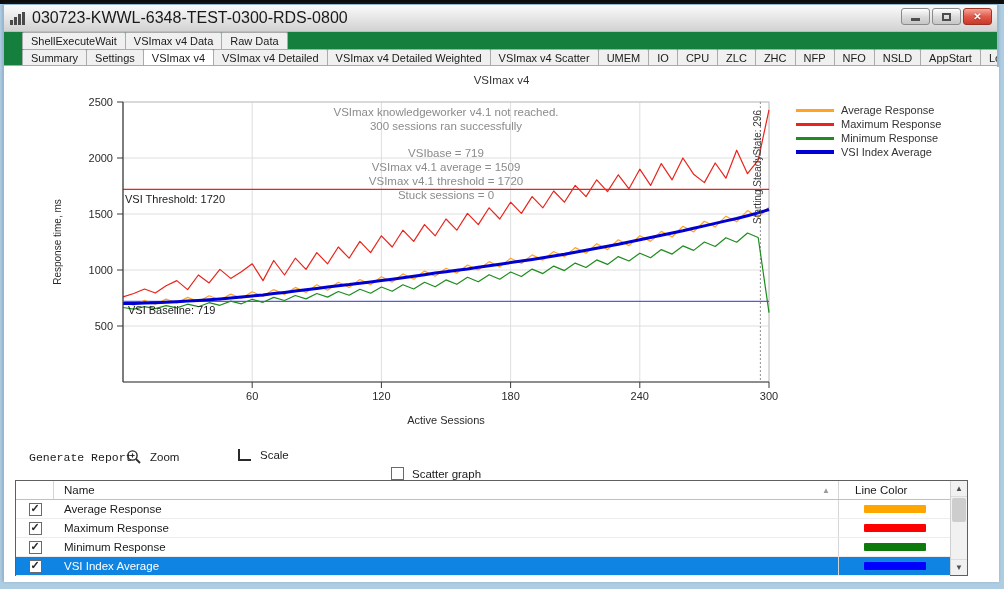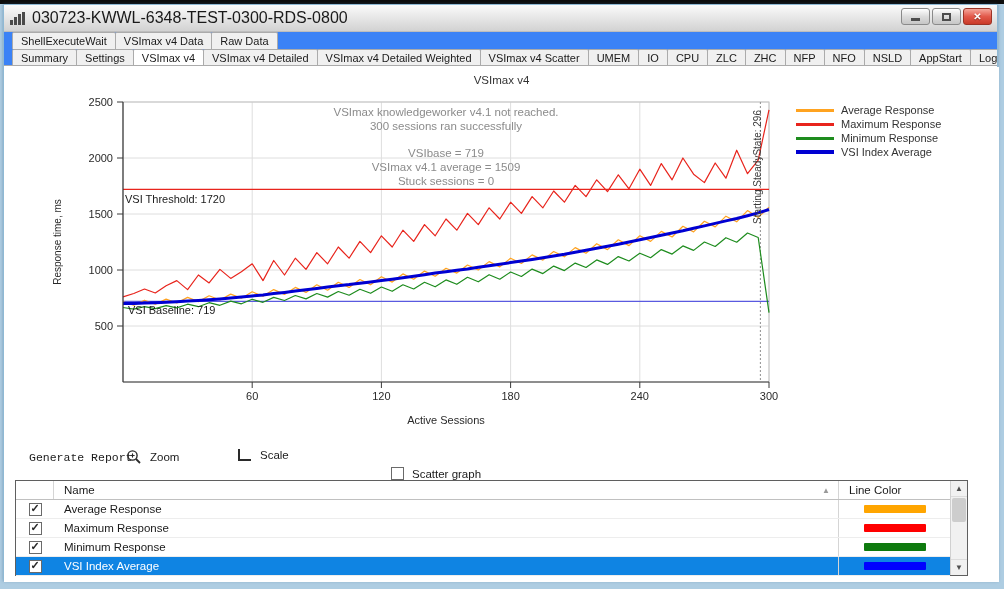--- a/index.html
+++ b/index.html
@@ -19,21 +19,21 @@
   .title-text { font-size:16px; color:#1a1a1a; }
   .winbtns { position:absolute; right:5px; top:3px; display:flex; gap:2px; }
   .wbtn { width:29px; height:17px; border:1px solid #8a8a8a; border-radius:3px;
     background:linear-gradient(#ffffff,#dcdcdc 50%,#c6c6c6); display:flex; align-items:center; justify-content:center;
     font-size:10px; color:#333; cursor:default; }
   .wbtn .bar { width:9px; height:3px; background:#4d4d4d; margin-top:6px; }
   .wbtn .box { width:9px; height:8px; border:2px solid #4d4d4d; }
   .wbtn.close { background:linear-gradient(#f5a79b,#e2594a 50%,#c93a28); border-color:#9c3325; color:#fff; font-weight:bold; text-shadow:0 1px 1px #802a1c; }
 
   
-  .tabrow { position:absolute; left:0; width:100%; height:17px; background:#3b82f6; white-space:nowrap; overflow:hidden; padding-left:8px; }
+  .tabrow { position:absolute; left:0; width:100%; height:17px; background:#15803d; white-space:nowrap; overflow:hidden; padding-left:18px; }
   .tabrow1 { top:27px; }
   .tabrow2 { top:44px; border-bottom:1px solid #ababab; }
   .tab { display:inline-block; height:17px; line-height:16px; padding:0 8px; font-size:11px; color:#1a1a1a;
     border:1px solid #ababab; border-bottom:none; border-radius:2px 2px 0 0; background:#f0f0f0; margin-right:-1px; vertical-align:top; }
   .tab.selected { background:#fff; position:relative; z-index:2; height:18px; font-weight:normal; }
 
   
   .content { position:absolute; left:0; top:62px; width:995px; height:515px; background:#fff; }
   .chart-title { position:absolute; left:0; top:7px; width:995px; text-align:center; font-size:11.5px; color:#333; }
   svg.chart { position:absolute; left:0; top:0; width:995px; height:370px; }
@@ -63,21 +63,21 @@
   .stable { position:absolute; left:11px; top:413px; width:953px; height:96px; border:1px solid #5f5f5f; background:#fff; font-size:11.5px; }
   .t-inner { position:absolute; left:0; top:0; right:17px; bottom:0; }
   .t-header { display:flex; height:19px; border-bottom:1px solid #c0c0c0; background:#fff; align-items:center; }
   .t-row { display:flex; height:19px; align-items:center; border-bottom:1px solid #ededed; background:#fff; }
   .t-row.selected { background:#0f84e3; }
   .t-row.selected .t-name { color:#fff; }
   .col-cb { width:38px; display:flex; justify-content:center; align-items:center; height:100%; }
   .t-header .col-cb { border-right:1px solid #d5d5d5; }
   .col-name { flex:1; padding-left:10px; color:#1a1a1a; display:flex; align-items:center; height:100%; }
   .col-color { width:112px; height:100%; display:flex; align-items:center; justify-content:center; border-left:1px solid #d5d5d5; }
-  .t-header .col-color { justify-content:flex-start; padding-left:10px; color:#1a1a1a; }
+  .t-header .col-color { justify-content:flex-start; padding-left:16px; color:#1a1a1a; }
   .sort-arrow { margin-left:auto; margin-right:8px; font-size:8px; color:#9a9a9a; }
   .swatch { width:62px; height:8px; border-radius:1px; }
   .t-scroll { position:absolute; right:0; top:0; width:17px; bottom:0; background:#f1f1f1; border-left:1px solid #d0d0d0; }
   .s-arrow { position:absolute; left:0; width:16px; height:16px; display:flex; align-items:center; justify-content:center; font-size:8px; color:#505050; background:#f1f1f1; }
   .s-up { top:0; border-bottom:1px solid #dcdcdc; }
   .s-down { bottom:0; border-top:1px solid #dcdcdc; }
   .s-thumb { position:absolute; left:1px; top:17px; width:14px; height:24px; background:#cdcdcd; border-radius:2px; }
 </style>
 </head>
 <body>
@@ -160,20 +160,21 @@
         </g>
         <text x="442" y="357" text-anchor="middle" font-size="11" fill="#2a2a2a" font-family="Liberation Sans, sans-serif">Active Sessions</text>
         <text x="57" y="175" text-anchor="middle" font-size="10" fill="#2a2a2a" font-family="Liberation Sans, sans-serif" transform="rotate(-90 57 175)">Response time, ms</text>
       </svg>
 
     <div class="annot">
       <div>VSImax knowledgeworker v4.1 not reached.</div>
       <div class="mb">300 sessions ran successfully</div>
       <div>VSIbase = 719</div>
       <div>VSImax v4.1 average = 1509</div>
+      <div>VSImax v4.1 threshold = 1720</div>
       <div>Stuck sessions = 0</div>
     </div>
 
     <div class="thresh-label">VSI Threshold: 1720</div>
     <div class="base-label">VSI Baseline: 719</div>
     <div class="steady-label"><span>Starting SteadyState: 296</span></div>
 
     <div class="legend" id="legend">
         <div class="legend-item">
           <span class="legend-swatch" style="background: rgb(255, 163, 32);"></span>

